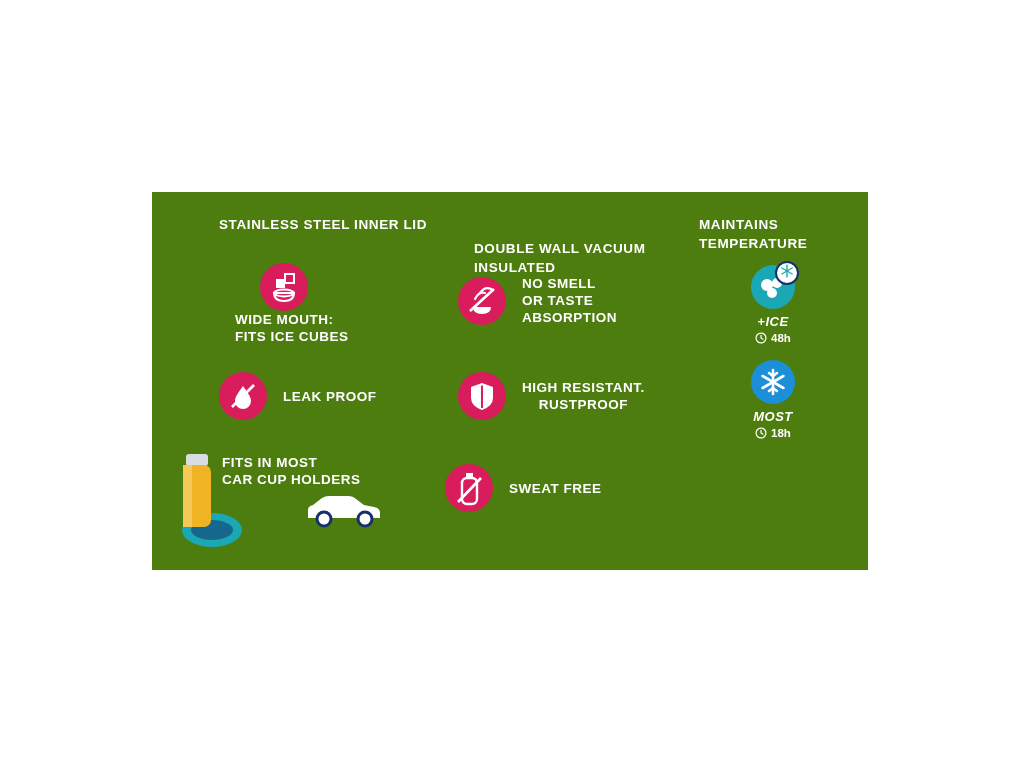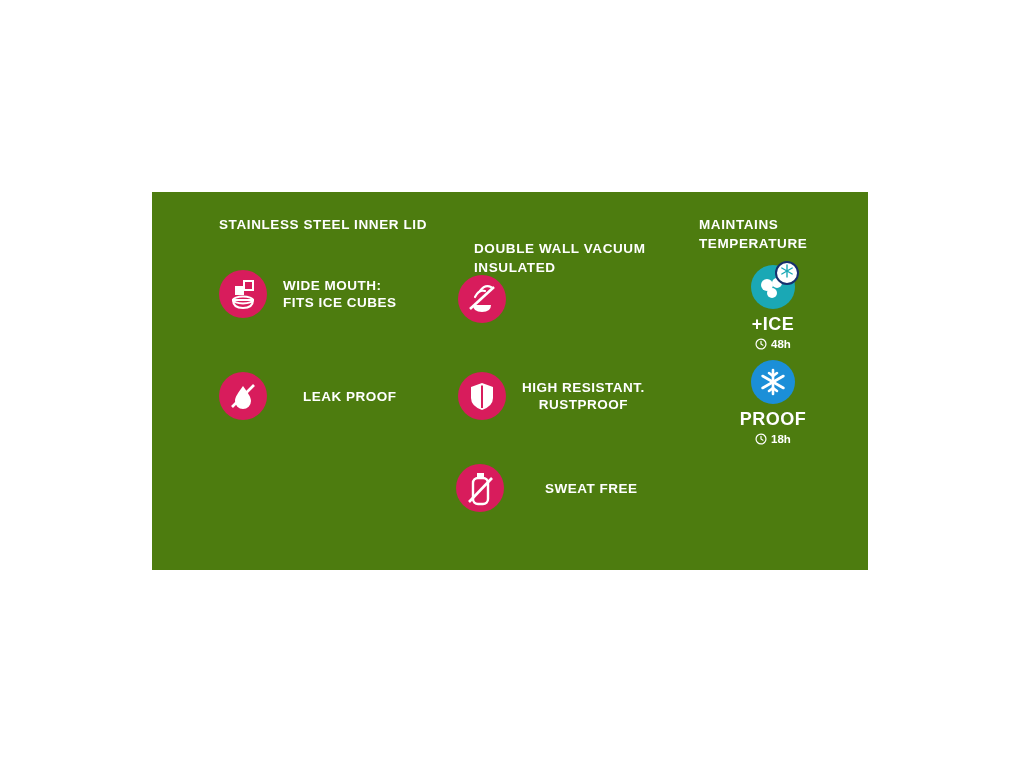--- a/index.html
+++ b/index.html
@@ -63,66 +63,67 @@
     font-size: 13.5px;
     font-weight: bold;
     letter-spacing: 0.5px;
     line-height: 17px;
     margin-left: 16px;
     text-transform: uppercase;
     white-space: pre-line;
   }
 
   
-  .f-wide { left: 67px; top: 78px; }
-  .f-leak { left: 67px; top: 180px; gap: 20px; }
+  .f-wide { left: 67px; top: 71px; flex-direction: column; }
+  .f-leak { left: 67px; top: 180px; }
 
   
   .bottle-block { position: absolute; left: 12px; top: 240px; width: 270px; height: 125px; }
   .bottle-text {
     position: absolute;
     left: 58px;
     top: 22px;
     color: #ffffff;
     font-size: 13.5px;
     font-weight: bold;
     letter-spacing: 0.5px;
     line-height: 17px;
     text-transform: uppercase;
     white-space: pre-line;
   }
 
   
   .f-smell { left: 21px; top: 83px; }
   .f-rust  { left: 21px; top: 180px; text-align: center; }
-  .f-sweat { left: 19px; top: 272px; gap: 25px; }
+  .f-sweat { left: 8px; top: 272px; }
 
   
   .temp-item {
     position: absolute;
     width: 120px;
     left: 36px;
     text-align: center;
     color: #ffffff;
   }
   .temp-circle {
     width: 44px;
     height: 44px;
     border-radius: 50%;
     margin: 0 auto;
     position: relative;
   }
   .temp-circle.ice  { background: #1aa8b5; }
   .temp-circle.cold { background: #1b8fd8; }
   .temp-circle.hot  { background: #d81c5c; }
   .temp-name {
-    font-size: 18px;
+    font-size: 13px;
     font-weight: bold;
     letter-spacing: 0.5px;
     margin-top: 5px;
+    font-style: italic;
   }
   .temp-dur {
     font-size: 11.5px;
     font-weight: bold;
     margin-top: 3px;
     display: flex;
     align-items: flex-end;
     justify-content: center;
     gap: 4px;
   }
@@ -167,35 +168,57 @@
     <div class="feature f-leak">
       <div class="badge">
         <svg width="48" height="48" viewBox="0 0 48 48">
           <path d="M24 14 C19 21 16 25 16 29 a8 8 0 0 0 16 0 c0-4-3-8-8-15z" fill="#fff"></path>
           <line x1="13" y1="35" x2="35" y2="13" stroke="#fff" stroke-width="2.6"></line>
         </svg>
       </div>
       <div class="feature-label">LEAK PROOF</div>
     </div>
 
+    <div class="bottle-block">
+      <svg width="270" height="125" viewBox="0 0 270 125">
+
+        <ellipse cx="48" cy="98" rx="30" ry="17" fill="#1aa8b5"></ellipse>
+        <ellipse cx="48" cy="98" rx="21" ry="10" fill="#16306e" opacity="0.55"></ellipse>
+
+        <rect x="22" y="22" width="22" height="12" rx="3" fill="#d9dde3"></rect>
+        <rect x="19" y="33" width="28" height="62" rx="7" fill="#f0b323"></rect>
+        <rect x="19" y="33" width="9" height="62" fill="#f5c957"></rect>
+
+        <g transform="translate(138,62)">
+          <path d="M6 24 L6 16 Q6 12 11 11 L20 4 Q23 2 27 2 L46 2 Q51 2 54 5 L62 11 L72 13 Q78 14 78 19 L78 24 Z" fill="#fff"></path>
+          <circle cx="22" cy="25" r="7" fill="#fff" stroke="#16306e" stroke-width="3"></circle>
+          <circle cx="63" cy="25" r="7" fill="#fff" stroke="#16306e" stroke-width="3"></circle>
+        </g>
+      </svg>
+      <div class="bottle-text">FITS IN MOST
+CAR CUP HOLDERS</div>
+    </div>
   </div>
 
   <div class="col col-b">
     <div class="col-title">DOUBLE WALL
 VACUUM INSULATED</div>
 
     <div class="feature f-smell">
       <div class="badge">
         <svg width="48" height="48" viewBox="0 0 48 48">
           <path d="M15 30 Q15 37 24 37 Q33 37 33 30 Z" fill="#fff"></path>
           <path d="M17 22 q4 -8 10 -6" fill="none" stroke="#fff" stroke-width="2.2" stroke-linecap="round"></path>
           <path d="M22 16 q5 -7 11 -4" fill="none" stroke="#fff" stroke-width="2.2" stroke-linecap="round"></path>
           <line x1="12" y1="34" x2="36" y2="12" stroke="#fff" stroke-width="2.6"></line>
         </svg>
       </div>
+      <div class="feature-label">NO SMELL
+OR TASTE
+ABSORPTION</div>
     </div>
 
     <div class="feature f-rust">
       <div class="badge">
         <svg width="48" height="48" viewBox="0 0 48 48">
           <path d="M24 11 L35 15 V26 Q35 34 24 38 Q13 34 13 26 V15 Z" fill="#fff"></path>
           <path d="M24 13.5 V36" stroke="#d81c5c" stroke-width="2"></path>
         </svg>
       </div>
       <div class="feature-label">HIGH RESISTANT.
@@ -252,21 +275,21 @@
             <line x1="22" y1="10" x2="22" y2="34"></line>
             <line x1="11.6" y1="16" x2="32.4" y2="28"></line>
             <line x1="11.6" y1="28" x2="32.4" y2="16"></line>
             <line x1="18" y1="13" x2="22" y2="16"></line>
               <line x1="26" y1="13" x2="22" y2="16"></line>
             <line x1="18" y1="31" x2="22" y2="28"></line>
               <line x1="26" y1="31" x2="22" y2="28"></line>
           </g>
         </svg>
       </div>
-      <div class="temp-name">PROOF</div>
+      <div class="temp-name">MOST</div>
       <div class="temp-dur">
         <svg class="clock" viewBox="0 0 16 16">
           <circle cx="8" cy="8" r="6.6" fill="none" stroke="#fff" stroke-width="1.6"></circle>
           <path d="M8 4.4 V8 L10.6 9.6" fill="none" stroke="#fff" stroke-width="1.6" stroke-linecap="round"></path>
         </svg>
         <span>18h</span>
       </div>
     </div>
 
   </div>

